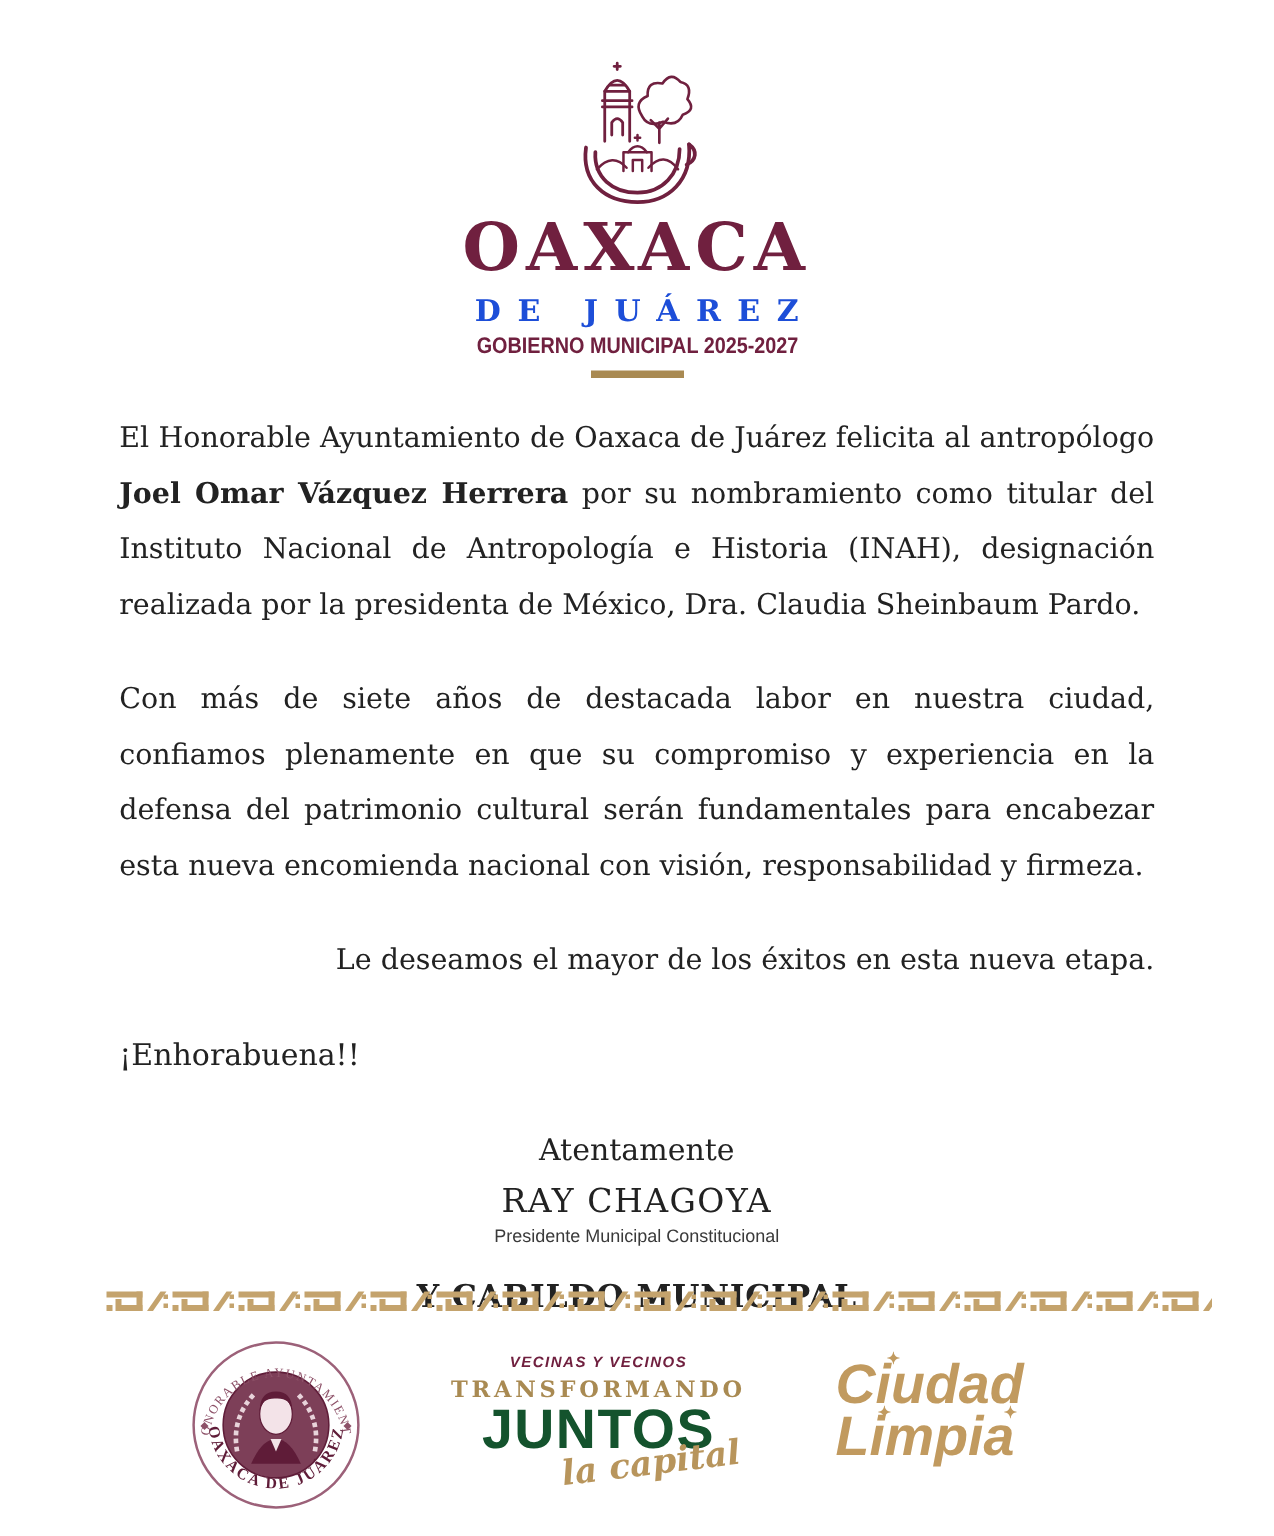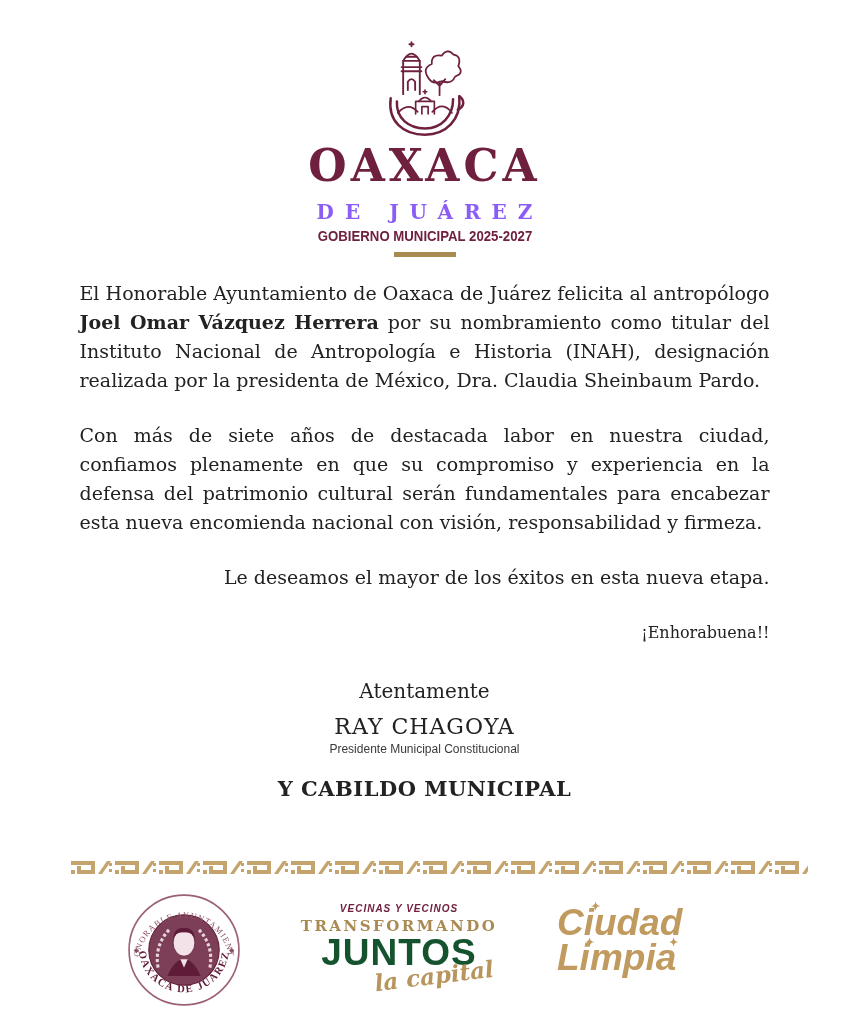--- a/index.html
+++ b/index.html
@@ -26,51 +26,51 @@
     letter-spacing: 4px;
     color: #70203f;
     margin-top: 4px;
   }
   .wordmark-sub {
     font-family: "DejaVu Serif", serif;
     font-weight: 700;
     font-size: 20px;
     letter-spacing: 11px;
     text-indent: 11px;
-    color: #8b5cf6;
-    margin-top: 12px;
+    color: #1d4ed8;
+    margin-top: 7px;
   }
   .wordmark-gov {
     font-family: "Liberation Sans", sans-serif;
     font-weight: 700;
     font-size: 15px;
     color: #70203f;
     margin-top: 3px;
     transform: scaleX(0.88);
   }
   .gold-bar {
     width: 62px; height: 5px;
     background: #a98a52;
     margin: 8px auto 0;
   }
 
   
   .letter {
     width: 690px;
     margin: 22px auto 0;
     font-size: 19px;
-    line-height: 29px;
+    line-height: 37px;
     text-align: justify;
   }
   .letter p { margin-bottom: 26px; }
   .letter .no-justify { text-align: right; }
   .bold-name { font-weight: 700; }
   .congrats {
-    text-align: right;
-    font-size: 16px;
+    text-align: left;
+    font-size: 20px;
     margin-top: 13px;
   }
 
   
   .signature { text-align: center; margin-top: 32px; }
   .sig-salutation { font-size: 20px; }
   .sig-name { font-size: 22px; font-weight: 400; letter-spacing: 1px; margin-top: 11px; }
   .sig-title {
     font-family: "Liberation Sans", sans-serif;
     font-size: 12px;

